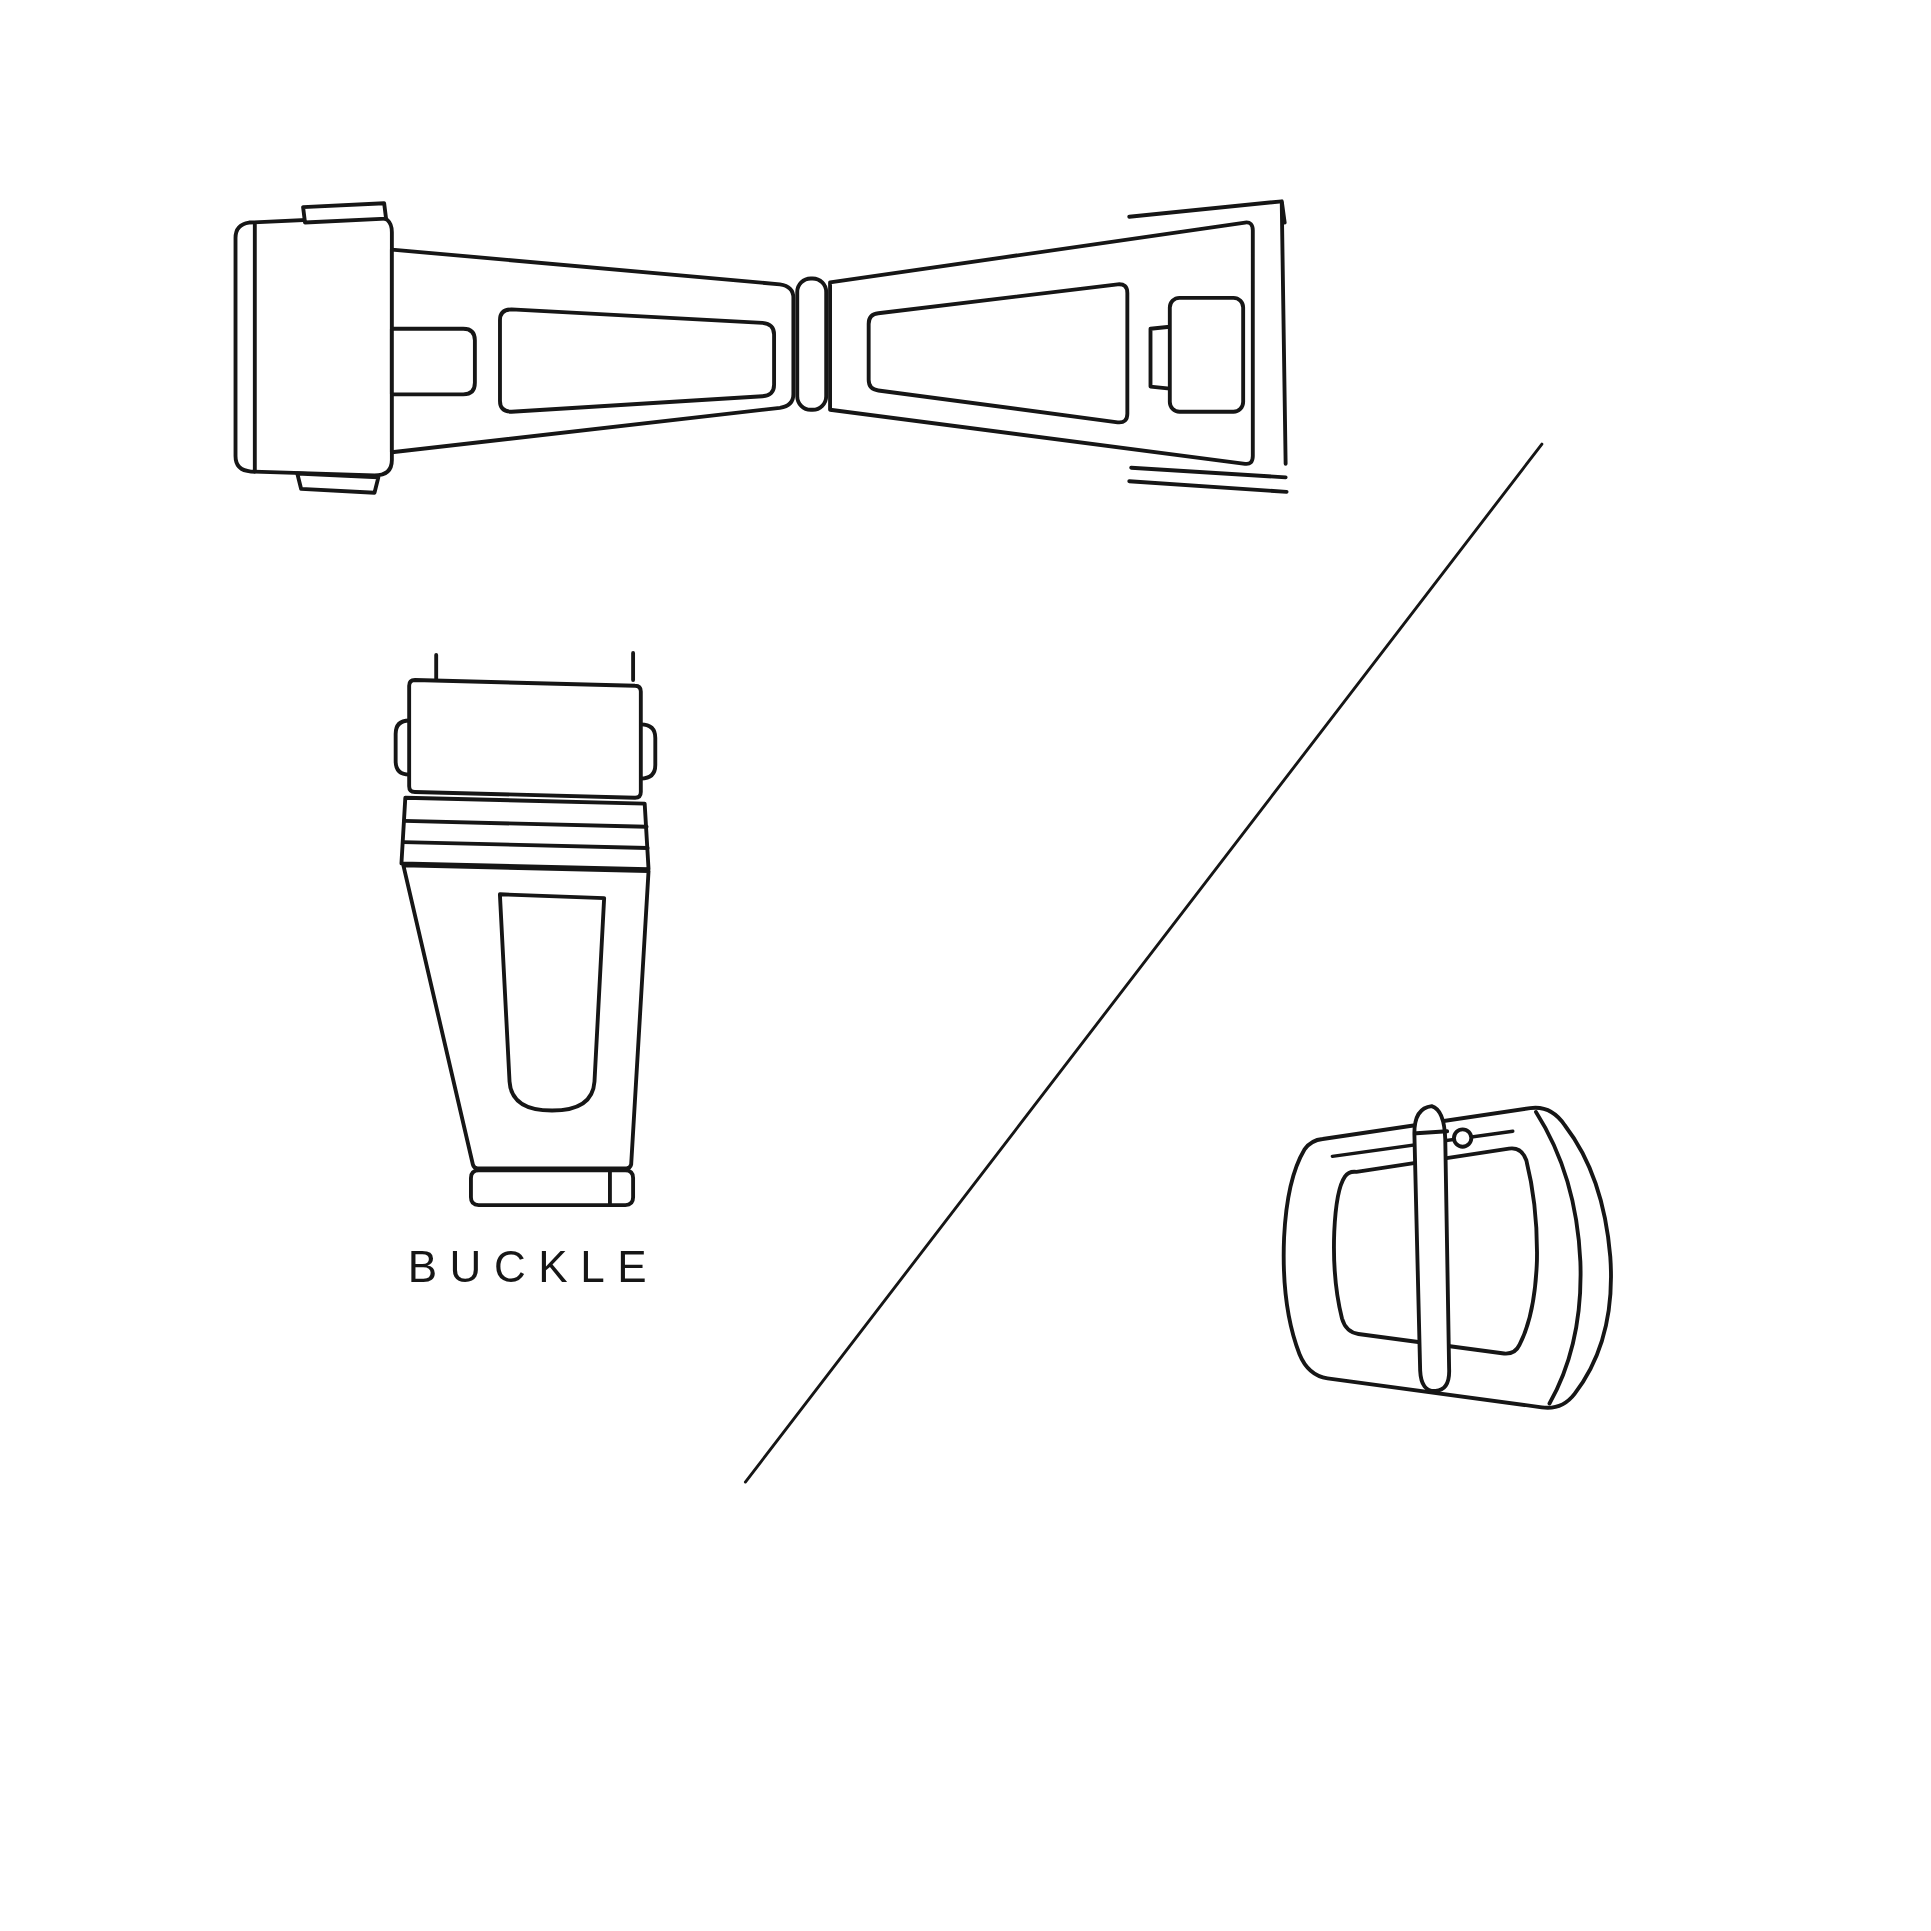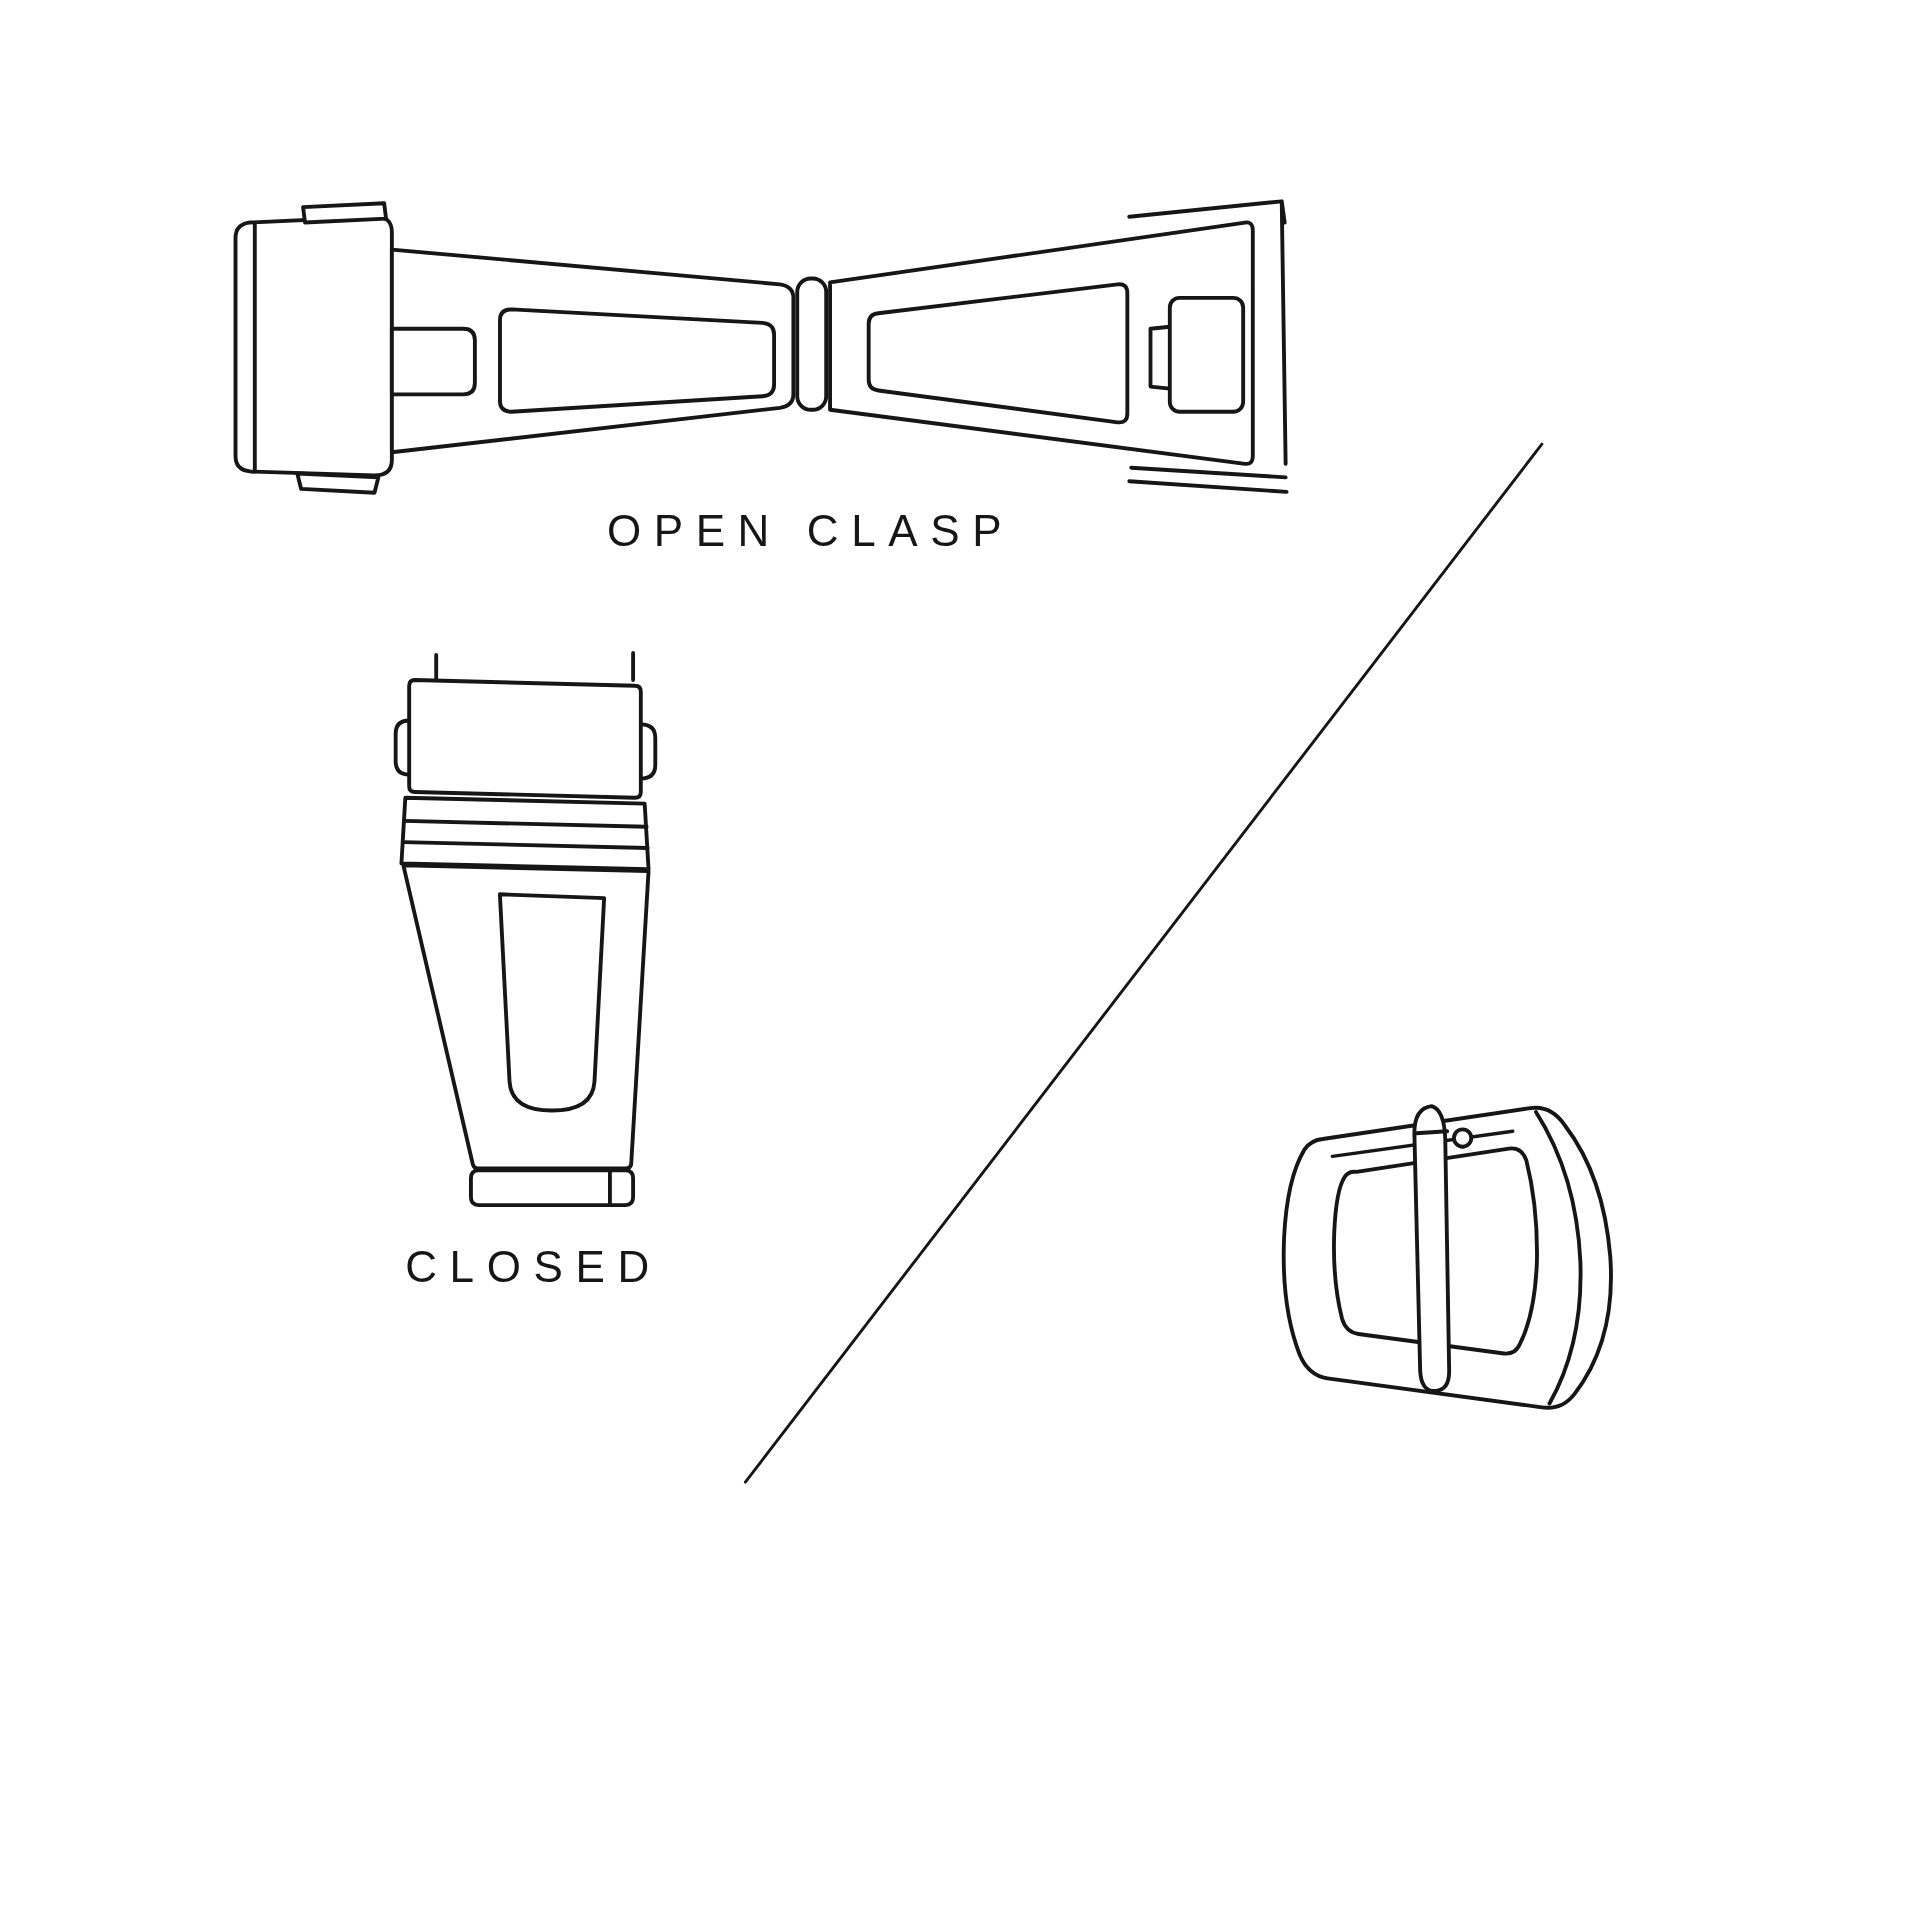--- a/index.html
+++ b/index.html
@@ -75,21 +75,20 @@
 
       <path d="M630,104 L1060,42 Q1068,41 1068,50 L1068,284 Q1068,293 1060,292 L630,236 Z"></path>
 
       <path d="M680,136 L928,106 Q938,105 938,115 L938,240 Q938,250 928,249 L680,216 Q670,215 670,205 L670,147 Q670,137 680,136 Z" fill="none"></path>
 
       <path d="M982,150 L962,152 L962,212 L982,214" fill="none"></path>
       <rect x="982" y="120" width="76" height="118" rx="10"></rect>
     </g>
   </svg>
 
-  <div class="caption cap-open">OPEN CLASP</div>
 
   <svg class="illu" style="left:386px; top:645px;" width="333" height="570" viewBox="0 0 345 590">
     <g fill="#ffffff" stroke="#161616" stroke-width="4" stroke-linejoin="round" stroke-linecap="round">
 
       <path d="M52,10 L52,38" fill="none"></path>
       <path d="M256,8 L256,36" fill="none"></path>
 
       <path d="M24,78 Q10,78 10,92 L10,120 Q10,134 24,134" fill="none"></path>
       <path d="M264,82 Q279,82 279,96 L279,124 Q279,138 264,138" fill="none"></path>
 
@@ -101,21 +100,21 @@
 
       <path d="M18,228 L272,234 L254,538 Q253,542 249,542 L95,542 Q91,542 90,538 Z"></path>
 
       <path d="M118,258 L226,262 L216,452 Q214,482 172,482 Q130,482 128,452 Z" fill="none"></path>
 
       <path d="M96,544 L248,544 Q256,544 256,552 L256,572 Q256,580 248,580 L96,580 Q88,580 88,572 L88,552 Q88,544 96,544 Z"></path>
       <path d="M232,546 L232,578" fill="none"></path>
     </g>
   </svg>
 
-  <div class="caption cap-closed">CLOSED</div>
+  <div class="caption cap-closed">BUCKLE</div>
 
   <svg class="illu" style="left:0; top:0;" width="1931" height="1931" viewBox="0 0 2000 2000">
     <line x1="1597" y1="460" x2="772" y2="1535" stroke="#161616" stroke-width="3" stroke-linecap="round"></line>
   </svg>
 
   <svg class="illu" style="left:1231px; top:1083px;" width="415" height="362" viewBox="0 0 430 375">
     <g fill="#ffffff" stroke="#161616" stroke-width="4" stroke-linejoin="round" stroke-linecap="round">
 
       <path d="M95,58 L310,26 Q332,23 346,44 Q386,96 393,180 Q399,266 356,322 Q343,339 322,336 L100,306 Q80,303 71,281 Q52,232 55,160 Q58,99 76,69 Q83,59 95,58 Z"></path>
 

